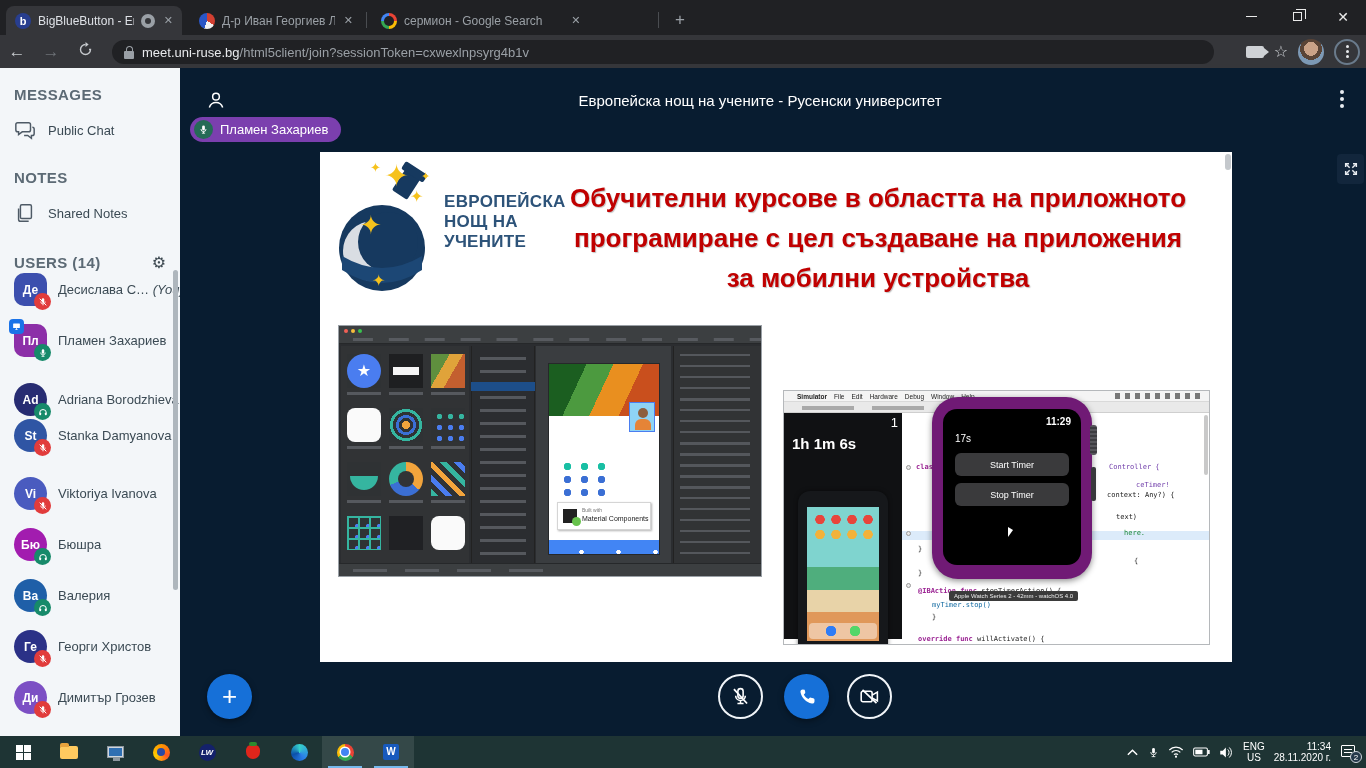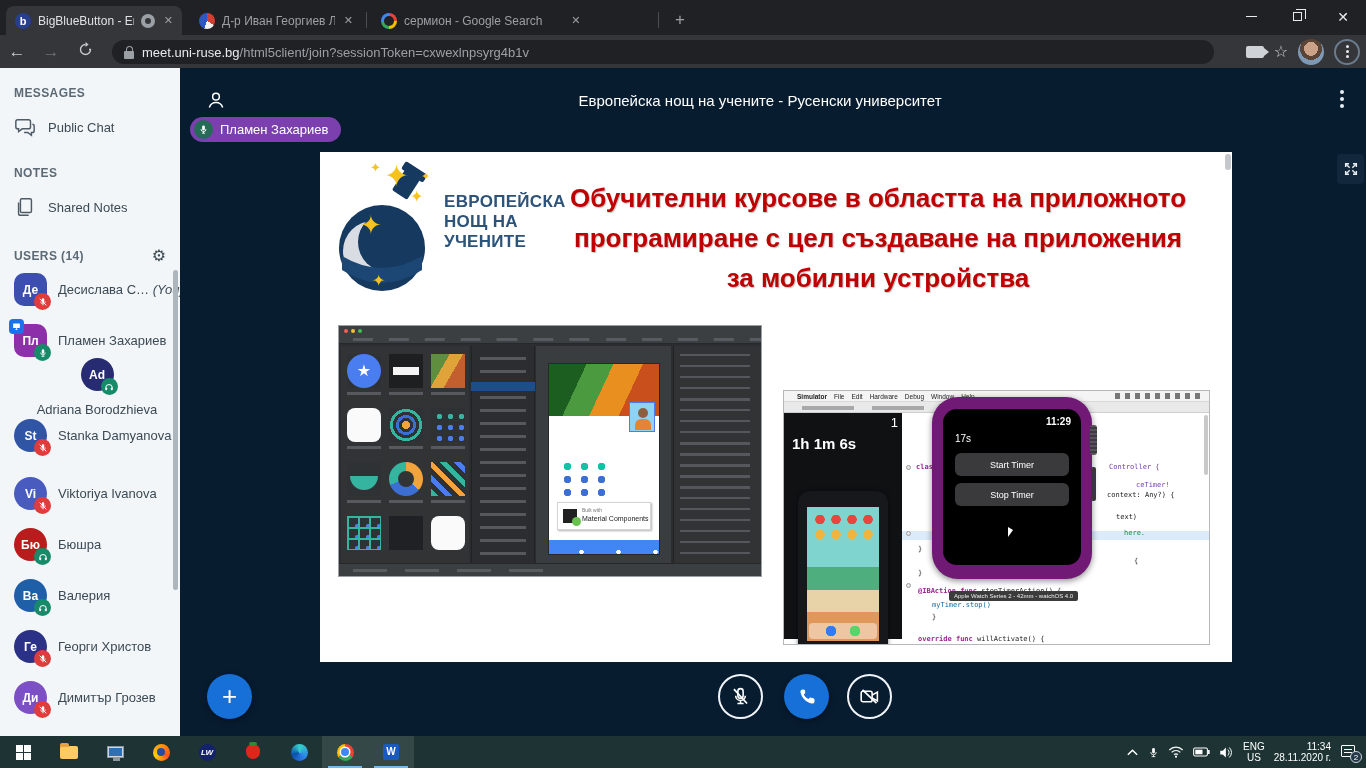--- a/index.html
+++ b/index.html
@@ -46,33 +46,33 @@
   .cam-ic::after { content:""; position:absolute; right:-5px; top:2px; border-left:5px solid #cfd2d6; border-top:4px solid transparent; border-bottom:4px solid transparent; }
   .star-ic { color:#cfd2d6; font-size:16px; }
   .avatar-ic { width:26px; height:26px; border-radius:50%; background:radial-gradient(circle at 50% 38%, #caa287 0 7px, #5a4436 7px 11px, #7d99b5 11px); }
   .menu-ic { width:26px; height:26px; border-radius:50%; border:2px solid #6a7b8c; display:flex; flex-direction:column; align-items:center; justify-content:center; gap:2px; }
   .menu-ic i { width:3px; height:3px; border-radius:50%; background:#e8eaed; }
 
   
   .bbb { position:absolute; left:0; top:68px; width:1366px; height:668px; background:#081c30; }
 
   .side { position:absolute; left:0; top:0; width:180px; height:668px; background:#f3f6f9; overflow:hidden; }
-  .side h5 { font-size:12px; font-weight:bold; color:#5c6a75; letter-spacing:.4px; margin:0 0 0 14px; }
+  .side h5 { font-size:15px; font-weight:bold; color:#5c6a75; letter-spacing:.4px; margin:0 0 0 14px; }
   .side .h-msg { margin-top:18px; } .side .h-notes { margin-top:28px; }
   .side-item { display:flex; align-items:center; gap:12px; margin:16px 0 0 14px; color:#3b4a54; font-size:13px; }
   .side-item svg { flex:0 0 22px; }
   .users-head { display:flex; align-items:center; justify-content:space-between; margin:30px 14px 0 14px; }
   .gear { font-size:16px; color:#3e4a52; line-height:1; }
   .ulist { position:absolute; left:0; top:196px; width:180px; }
   .urow { position:absolute; left:0; width:180px; height:51px; display:flex; align-items:center; gap:11px; padding-left:14px; }
   .uav { position:relative; width:33px; height:33px; flex:0 0 33px; color:#fff; font-size:12px; font-weight:bold;
          display:flex; align-items:center; justify-content:center; }
   .uav.circle { border-radius:50%; } .uav.square { border-radius:10px; }
   .u1{background:#3c4fae;} .u2{background:#8c2fa8;} .u3{background:#272c72;} .u4{background:#2f55a4;}
-  .u5{background:#4a5bbf;} .u6{background:#b91c1c;} .u7{background:#1f5fa8;} .u8{background:#2b3187;} .u9{background:#7c4fc4;}
+  .u5{background:#4a5bbf;} .u6{background:#a21caf;} .u7{background:#1f5fa8;} .u8{background:#2b3187;} .u9{background:#7c4fc4;}
   .badge { position:absolute; right:-4px; bottom:-4px; width:17px; height:17px; border-radius:50%;
            display:flex; align-items:center; justify-content:center; }
   .badge.red { background:#e13c3c; } .badge.green { background:#178a6a; }
   .ss-badge { position:absolute; left:-5px; top:-5px; width:15px; height:15px; border-radius:4px; background:#1a73e8;
               display:flex; align-items:center; justify-content:center; }
   .uname { font-size:13px; color:#3b4a54; white-space:nowrap; }
   .uname i { font-style:italic; }
   .side-scroll { position:absolute; right:2px; top:202px; width:5px; height:320px; background:#aeb6bd; border-radius:3px; }
 
   .bbb-head-person { position:absolute; left:206px; top:22px; }
@@ -336,21 +336,21 @@
             <span class="badge green">
                 <svg width="10" height="10" viewBox="0 0 24 24">
                   <path d="M12 3a3 3 0 0 1 3 3v5a3 3 0 0 1-6 0V6a3 3 0 0 1 3-3z" fill="#fff"></path>
                   <path d="M6.5 11a5.5 5.5 0 0 0 11 0M12 16.5V20M8.5 20h7" stroke="#fff" stroke-width="2" fill="none"></path>
                 </svg>
               </span>
           </span>
           <span class="uname">Пламен Захариев</span>
         </div>
 
-        <div class="urow" style="top:94px;flex-direction:column;">
+        <div class="urow" style="top:110px;">
           <span class="uav circle u3">
               <span>Ad</span>
             <span class="badge green">
                 <svg width="10" height="10" viewBox="0 0 24 24">
                   <path d="M4 14a8 8 0 0 1 16 0" stroke="#fff" stroke-width="2.4" fill="none"></path>
                   <rect x="3" y="13" width="4.5" height="7" rx="2" fill="#fff"></rect>
                   <rect x="16.5" y="13" width="4.5" height="7" rx="2" fill="#fff"></rect>
                 </svg>
               </span>
           </span>

